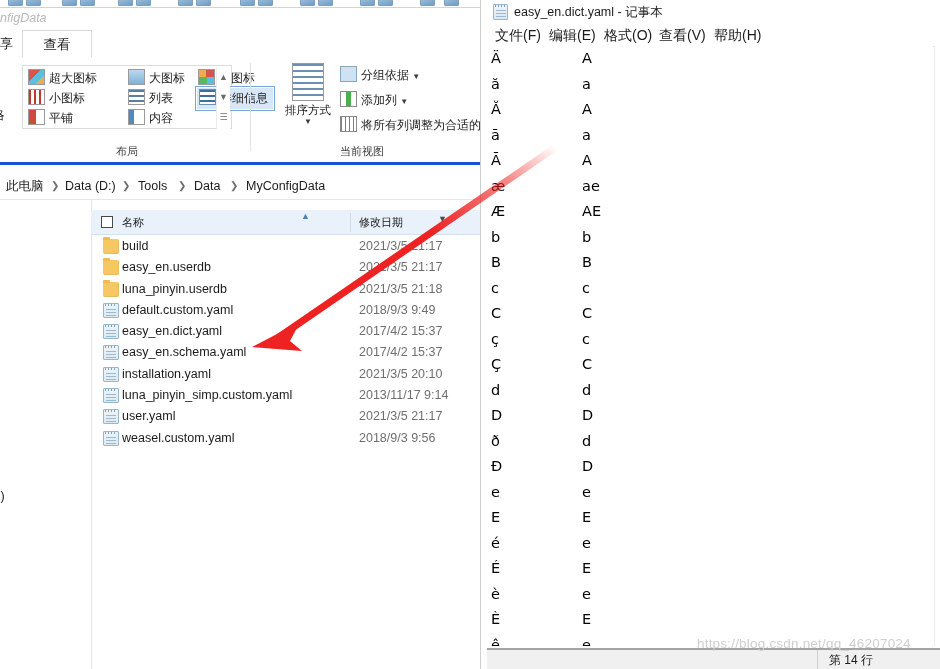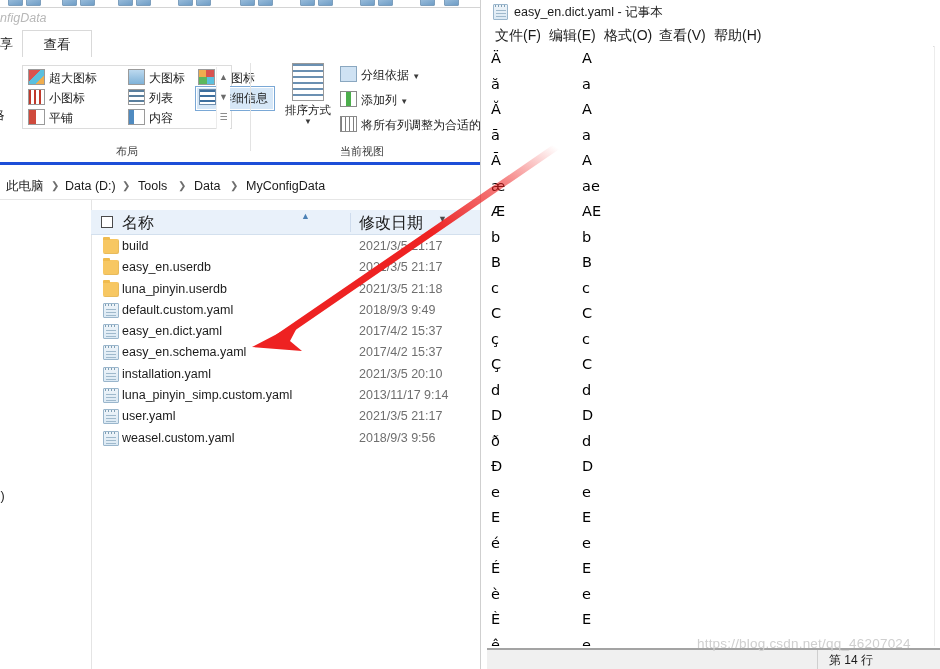--- a/index.html
+++ b/index.html
@@ -117,21 +117,21 @@
 
   
   .colhdr{
     position:absolute;left:91px;top:210px;width:390px;height:25px;
     background:#e9f1fa;border-bottom:1px solid #d3e0ee;box-sizing:border-box;
   }
   .chk{
     position:absolute;left:10px;top:6px;width:12px;height:12px;
     border:1px solid #4a4a4a;background:#fff;box-sizing:border-box;
   }
-  .colhdr .h{position:absolute;top:0;height:25px;line-height:25px;font-size:16px;color:#1b1b1b;}
+  .colhdr .h{position:absolute;top:0;height:25px;line-height:25px;font-size:11px;color:#1b1b1b;}
   .sortcar{position:absolute;left:210px;top:1px;font-size:9px;color:#4a80b5;}
   .hdr-div{position:absolute;left:259px;top:3px;width:1px;height:19px;background:#cfdced;}
   .hdr-car{position:absolute;left:347px;top:4px;font-size:9px;color:#4a4a4a;}
 
   
   .flist{position:absolute;left:91px;top:236px;width:390px;}
   .frow{position:relative;height:21.3px;}
   .fname{
     position:absolute;left:31px;top:0;height:21.3px;line-height:21.3px;
     font-size:12.5px;color:#1b1b1b;white-space:nowrap;

